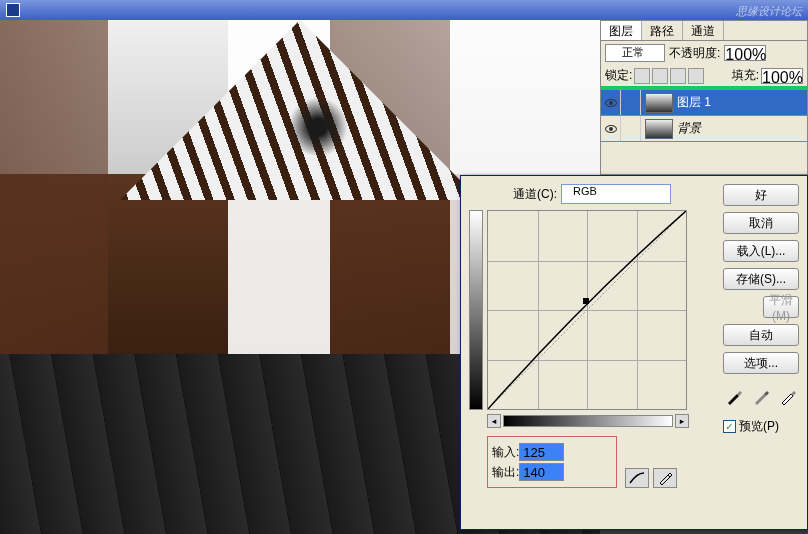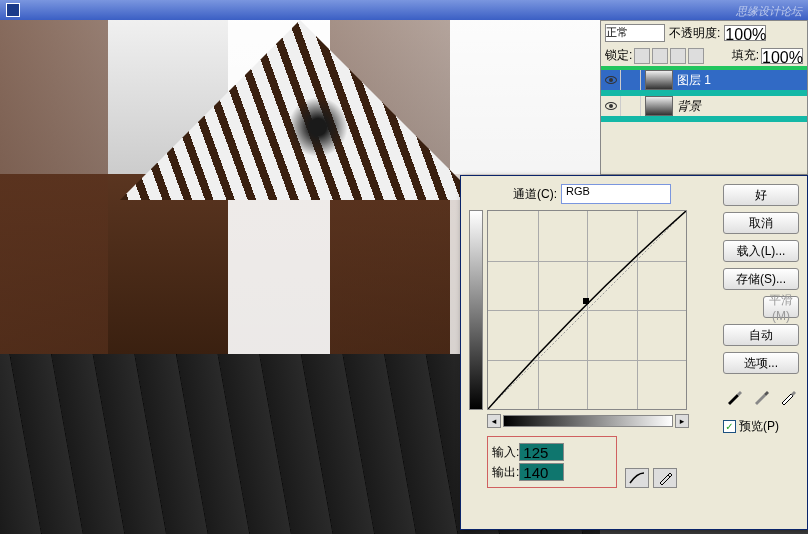--- a/index.html
+++ b/index.html
@@ -18,53 +18,53 @@
 .chandelier { position: absolute; top: 15%; left: 48%; width: 60px; height: 60px; background: radial-gradient(circle, #1a1a1a 20%, transparent 70%); }
 .floor-tiles { position: absolute; bottom: 0; left: 0; width: 100%; height: 35%; background: repeating-linear-gradient(80deg, #1a1a1a 0px, #2a2a2a 40px, #0a0a0a 41px), repeating-linear-gradient(-10deg, transparent 0px, transparent 40px, #000 41px); }
 
 .watermark-top { position: absolute; top: 4px; right: 6px; color: rgba(255,255,255,0.6); font-size: 11px; font-style: italic; }
 
 .layers-panel { position: absolute; top: 20px; right: 0; width: 208px; height: 155px; background: #ece9d8; border: 1px solid #888; }
 .panel-tabs { height: 20px; background: #ece9d8; border-bottom: 1px solid #888; display: flex; }
 .panel-tab { padding: 2px 8px; border-right: 1px solid #aaa; cursor: pointer; }
 .panel-tab.active { background: #fff; }
 .blend-row { display: flex; align-items: center; padding: 3px 4px; gap: 4px; }
-.blend-select { width: 60px; height: 18px; border: 1px solid #888; background: #fff; font-size: 11px; padding: 0 0; }
+.blend-select { width: 60px; height: 18px; border: 1px solid #888; background: #fff; font-size: 11px; padding: 0 16px; }
 .opacity-input { width: 42px; height: 16px; border: 1px solid #888; background: #fff; font-size: 16px; text-align: right; padding-right: 2px; }
 .lock-row { display: flex; align-items: center; padding: 2px 4px; gap: 2px; border-bottom: 4px solid #22c55e; }
 .lock-icon { width: 16px; height: 16px; border: 1px solid #999; background: #ddd; display: inline-block; }
-.layer-item { display: flex; align-items: center; height: 26px; border-bottom: 6px solid #14b8a6; }
+.layer-item { display: flex; align-items: center; height: 26px; border-bottom: 1px solid #14b8a6; }
 .layer-item.selected { background: #316ac5; color: #fff; }
 .eye-cell { width: 20px; height: 100%; border-right: 1px solid #ccc; display: flex; align-items: center; justify-content: center; }
 .link-cell { width: 20px; height: 100%; border-right: 1px solid #ccc; }
 .layer-thumb { width: 28px; height: 20px; border: 1px solid #666; margin: 0 4px; background: linear-gradient(#eee, #333); }
 .eye-icon { width: 12px; height: 8px; border: 1px solid #333; border-radius: 50%; position: relative; }
 .eye-icon::after { content: ''; position: absolute; width: 4px; height: 4px; background: #333; border-radius: 50%; top: 1px; left: 3px; }
 
 .curves-dialog { position: absolute; top: 175px; left: 460px; width: 348px; height: 355px; background: #ece9d8; border: 1px solid #0a246a; box-shadow: 2px 2px 6px rgba(0,0,0,0.4); }
 .dialog-titlebar { height: 22px; background: linear-gradient(#3b77e0, #0a246a); color: #fff; display: flex; align-items: center; justify-content: space-between; padding: 0 3px 0 6px; }
 .close-btn { width: 18px; height: 16px; background: linear-gradient(#f5a090, #d04020); border: 1px solid #fff; color: #fff; display: flex; align-items: center; justify-content: center; font-size: 10px; cursor: pointer; border-radius: 2px; }
 .dialog-body { padding: 8px; display: flex; gap: 8px; }
 .curves-left { flex: 1; }
 .channel-row { display: flex; align-items: center; gap: 4px; margin-bottom: 6px; justify-content: center; }
-.channel-select { width: 110px; height: 20px; border: 1px solid #7a96df; background: #fff; font-size: 11px; padding: 0 4px; }
+.channel-select { width: 110px; height: 20px; border: 1px solid #7a96df; background: #fff; font-size: 11px; padding: 0 11px; }
 .curves-graph-wrap { display: flex; gap: 4px; }
 .vgrad { width: 14px; height: 200px; background: linear-gradient(#fff, #000); border: 1px solid #888; }
 .curves-graph { width: 200px; height: 200px; border: 1px solid #888; background: #ece9d8; position: relative; }
 .grid-line { position: absolute; background: #aaa; }
 .grid-v { width: 1px; height: 100%; }
 .grid-h { height: 1px; width: 100%; }
 .curve-main { position: absolute; left: 0; bottom: 0; width: 100%; height: 100%; }
 .curve-point { position: absolute; width: 6px; height: 6px; background: #000; left: 48%; top: 44%; }
 .hgrad-row { display: flex; align-items: center; gap: 2px; margin-top: 4px; margin-left: 18px; }
 .hgrad { width: 170px; height: 12px; background: linear-gradient(90deg, #000, #fff); border: 1px solid #888; }
 .arrow-btn { width: 14px; height: 14px; border: 1px solid #888; background: #ddd; font-size: 9px; display: flex; align-items: center; justify-content: center; }
 .io-wrap { border: 1px solid #d06060; padding: 4px; margin-top: 8px; margin-left: 18px; width: 130px; }
 .io-row { display: flex; align-items: center; margin: 2px 0; }
-.io-input { width: 45px; height: 18px; border: 1px solid #888; background: #0f766e; text-align: left; padding: 0 3px; font-size: 15px; }
+.io-input { width: 45px; height: 18px; border: 1px solid #888; background: #3b82f6; text-align: left; padding: 0 3px; font-size: 13px; }
 .curve-tools { display: flex; gap: 4px; margin-top: 2px; justify-content: flex-end; }
 .tool-btn { width: 24px; height: 20px; border: 1px solid #888; background: #ddd; display: flex; align-items: center; justify-content: center; }
 
 .curves-right { width: 76px; display: flex; flex-direction: column; gap: 6px; }
 .ps-btn { height: 22px; border: 1px solid #888; background: linear-gradient(#fff, #e0e0e0); border-radius: 3px; font-size: 12px; cursor: pointer; display: flex; align-items: center; justify-content: center; }
 .ps-btn.disabled { color: #999; margin-left: 40px; }
 .droppers { display: flex; gap: 4px; margin-top: 8px; justify-content: space-around; }
 .dropper { width: 18px; height: 18px; position: relative; }
 .dropper svg { width: 100%; height: 100%; }
 .preview-row { display: flex; align-items: center; gap: 3px; margin-top: 6px; }
@@ -81,20 +81,25 @@
   <div class="interior">
     <div class="ceiling-beams"></div>
     <div class="chandelier"></div>
     <div class="floor-tiles"></div>
   </div>
 </div>
 
 <div class="watermark-top">思缘设计论坛</div>
 
 <div class="layers-panel">
+  <div class="panel-tabs">
+    <div class="panel-tab active">图层</div>
+    <div class="panel-tab">路径</div>
+    <div class="panel-tab">通道</div>
+  </div>
   <div class="blend-row">
     <div class="blend-select">正常</div>
     <span>不透明度:</span>
     <div class="opacity-input">100%</div>
   </div>
   <div class="lock-row">
     <span>锁定:</span>
     <span class="lock-icon"></span>
     <span class="lock-icon"></span>
     <span class="lock-icon"></span>

